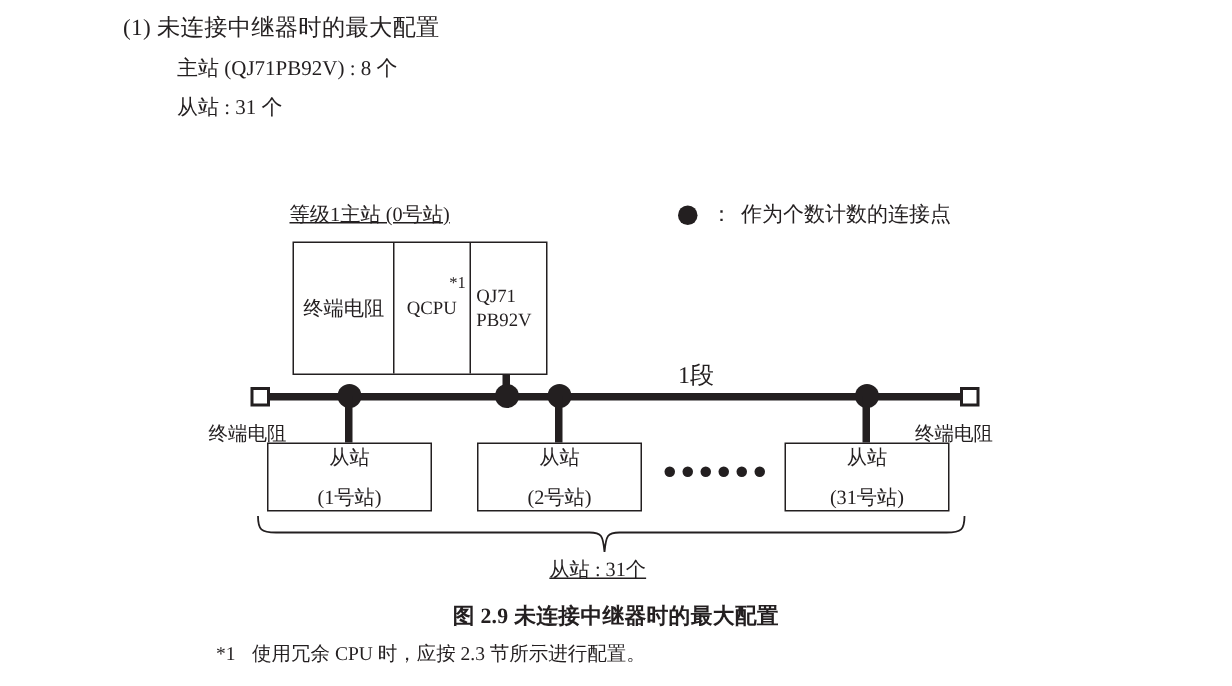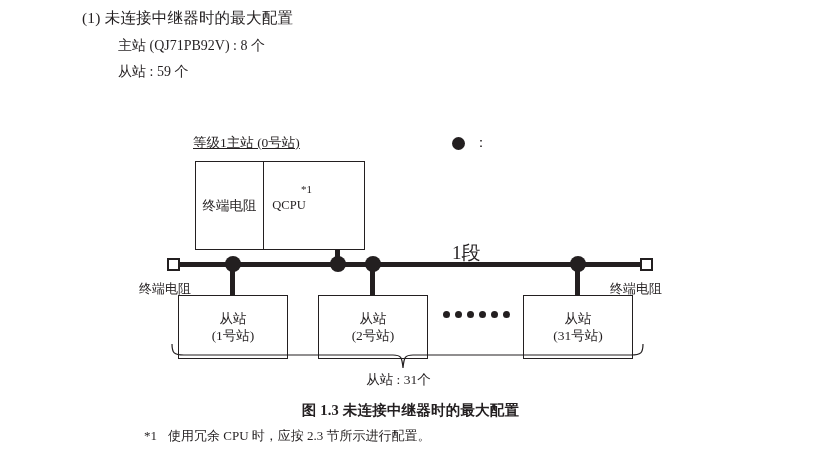--- a/index.html
+++ b/index.html
@@ -128,21 +128,21 @@
     font-size: 13px;
     white-space: nowrap;
   }
   .term-label.left  { left: 139px; }
   .term-label.right { left: 610px; }
 
   .seg-label {
     position: absolute;
     left: 452px;
     top: 240px;
-    font-size: 19px;
+    font-size: 16px;
     white-space: nowrap;
     font-family: Liberation Serif, serif;
   }
 
   .node-dot {
     position: absolute;
     width: 16px;
     height: 16px;
     border-radius: 50%;
     background: #231f20;
@@ -155,27 +155,27 @@
     background: #231f20;
   }
   .drop.up   { top: 250px; height: 14px; }
   .drop.down { top: 264px; height: 32px; }
 
   
   .slave {
     position: absolute;
     top: 295px;
     width: 110px;
-    height: 64px;
+    height: 46px;
     box-sizing: border-box;
     border: 1.3px solid #231f20;
     display: flex;
     flex-direction: column;
     align-items: center;
-    justify-content: center;
+    justify-content: space-between;
     font-size: 13.5px;
     line-height: 1.28;
     background: #ffffff;
   }
 
   .ellipsis {
     position: absolute;
     left: 443px;
     top: 311px;
     display: flex;
@@ -198,21 +198,21 @@
     height: 26px;
   }
   .brace-label {
     position: absolute;
     left: 0;
     top: 371px;
     width: 811px;
     text-align: center;
     font-size: 13.5px;
   }
-  .brace-label-inner { margin-left: -14px; display: inline-block; }
+  .brace-label-inner { margin-left: -14px; display: inline-block; text-decoration: underline; }
 
   
   .caption {
     position: absolute;
     left: 0;
     top: 401px;
     width: 821px;
     text-align: center;
     font-size: 14.5px;
     font-weight: bold;
@@ -229,37 +229,44 @@
   .footnote .fn-mark { margin-right: 11px; }
 </style>
 </head>
 <body>
 
 <div class="heading">
   <span class="num">(1)</span><span>未连接中继器时的最大配置</span>
 </div>
 
 <div class="spec-line l1">主站 (QJ71PB92V) : 8 个</div>
-<div class="spec-line l2">从站 : 59 个</div>
+<div class="spec-line l2">从站 : 31 个</div>
 
 <div class="legend">
   <span class="legend-dot"></span>
   <span class="legend-colon">：</span>
+  <span class="legend-text">作为个数计数的连接点</span>
 </div>
 
 <div class="master-label">等级1主站 (0号站)</div>
 
 <div class="rack">
   <div class="rack-cell cell-power">
     <span>终端电阻</span>
   </div>
   <div class="rack-cell cell-cpu">
     <span>QCPU</span>
     <span class="footnote-mark">*1</span>
   </div>
+  <div class="rack-cell cell-net">
+    <div>
+      <div>QJ71</div>
+      <div>PB92V</div>
+    </div>
+  </div>
 </div>
 
 <div class="seg-label">1段</div>
 
 <div class="term-box left"></div>
 <div class="term-box right"></div>
 
 <div class="trunk"></div>
 
 <div class="term-label left">终端电阻</div>
@@ -301,17 +308,17 @@
   <div>(31号站)</div>
 </div>
 
 <div class="brace-wrap">
   <svg width="475" height="26" viewBox="0 0 475 26">
     <path d="M2,0 C2,9 4,11 14,11 L223,11 C231,11 232,13 233,24 C234,13 235,11 243,11 L461,11 C471,11 473,9 473,0" fill="none" stroke="#231f20" stroke-width="1.2"></path>
   </svg>
 </div>
 <div class="brace-label"><span class="brace-label-inner">从站 : 31个</span></div>
 
-<div class="caption">图 1.3  未连接中继器时的最大配置</div>
+<div class="caption">图 2.9  未连接中继器时的最大配置</div>
 
 <div class="footnote">
   <span class="fn-mark">*1</span><span>使用冗余 CPU 时，应按 2.3 节所示进行配置。</span>
 </div>
 
 </body></html>

